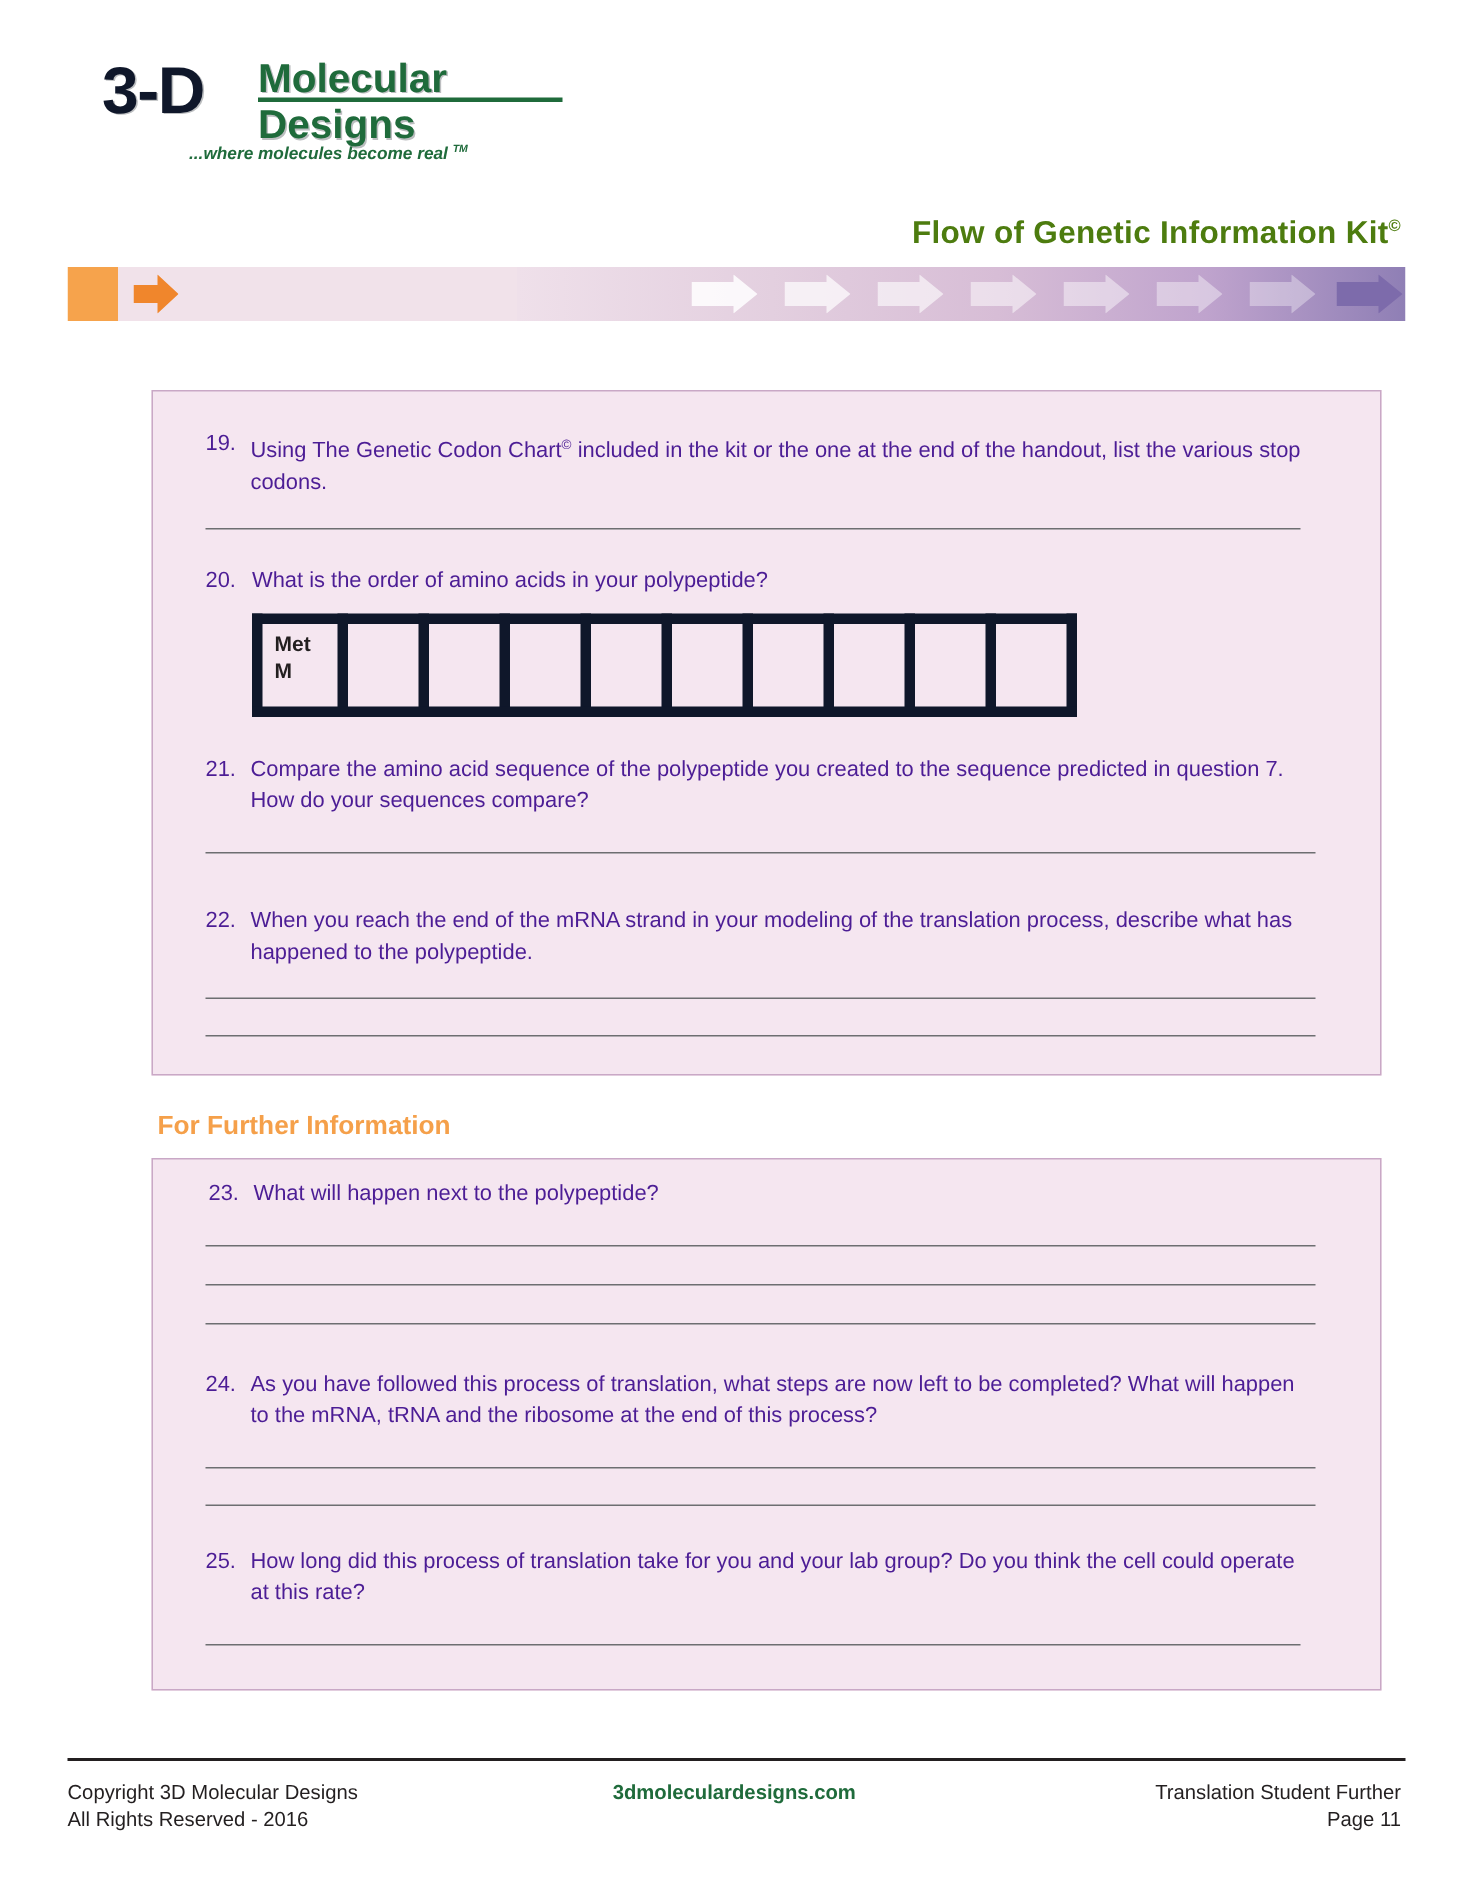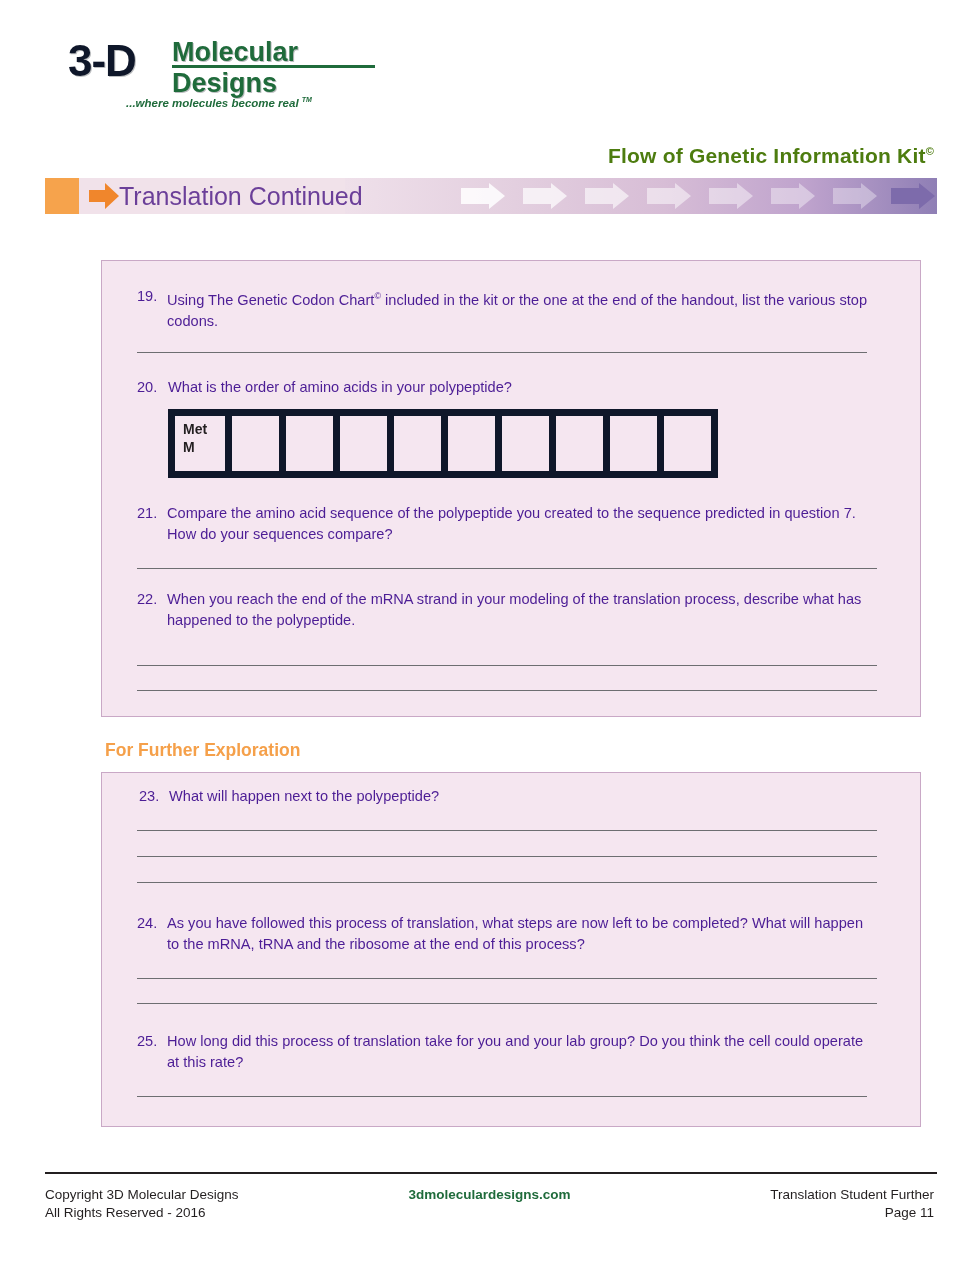--- a/index.html
+++ b/index.html
@@ -225,21 +225,20 @@
   <svg class="arrow-shape" style="left:726px;" width="44" height="26" viewBox="0 0 44 26">
     <polygon points="0,5 28,5 28,0 44,13 28,26 28,21 0,21" fill="#ffffff" opacity="0.4"></polygon>
   </svg>
   <svg class="arrow-shape" style="left:788px;" width="44" height="26" viewBox="0 0 44 26">
     <polygon points="0,5 28,5 28,0 44,13 28,26 28,21 0,21" fill="#ffffff" opacity="0.35"></polygon>
   </svg>
   <svg class="arrow-shape" style="left:846px;" width="44" height="26" viewBox="0 0 44 26">
     <polygon points="0,5 28,5 28,0 44,13 28,26 28,21 0,21" fill="#7d6bab"></polygon>
   </svg>
 
-  <div class="banner-title">Translation Continued</div>
 </div>
 
 <div class="qbox box1"></div>
 
 <div class="q" style="left:137px; top:286px; width:740px;">
   <span class="num">19.</span>
   <span class="txt" style="padding-left:30px;"><span>Using The Genetic Codon Chart</span><sup>©</sup><span> included in the kit or the one at the end of the handout, list the various stop codons.</span></span>
 </div>
 <div class="rule" style="left:137px; top:352px; width:730px;"></div>
 
@@ -267,28 +266,28 @@
   </tr>
 </tbody>
   </table>
 
 <div class="q" style="left:137px; top:503px; width:720px;">
   <span class="num">21.</span>
   <span class="txt" style="padding-left:30px;">Compare the amino acid sequence of the polypeptide you created to the sequence predicted in question 7. How do your sequences compare?</span>
 </div>
 <div class="rule" style="left:137px; top:568px; width:740px;"></div>
 
-<div class="q" style="left:137px; top:589px; width:730px;">
+<div class="q" style="left:137px; top:604px; width:730px;">
   <span class="num">22.</span>
   <span class="txt" style="padding-left:30px;">When you reach the end of the mRNA strand in your modeling of the translation process, describe what has happened to the polypeptide.</span>
 </div>
 <div class="rule" style="left:137px; top:665px; width:740px;"></div>
 <div class="rule" style="left:137px; top:690px; width:740px;"></div>
 
-<div class="section-head">For Further Exploration</div>
+<div class="section-head">For Further Information</div>
 
 <div class="qbox box2"></div>
 
 <div class="q" style="left:139px; top:786px; width:730px;">
   <span class="num">23.</span>
   <span class="txt" style="padding-left:30px;">What will happen next to the polypeptide?</span>
 </div>
 <div class="rule" style="left:137px; top:830px; width:740px;"></div>
 <div class="rule" style="left:137px; top:856px; width:740px;"></div>
 <div class="rule" style="left:137px; top:882px; width:740px;"></div>

